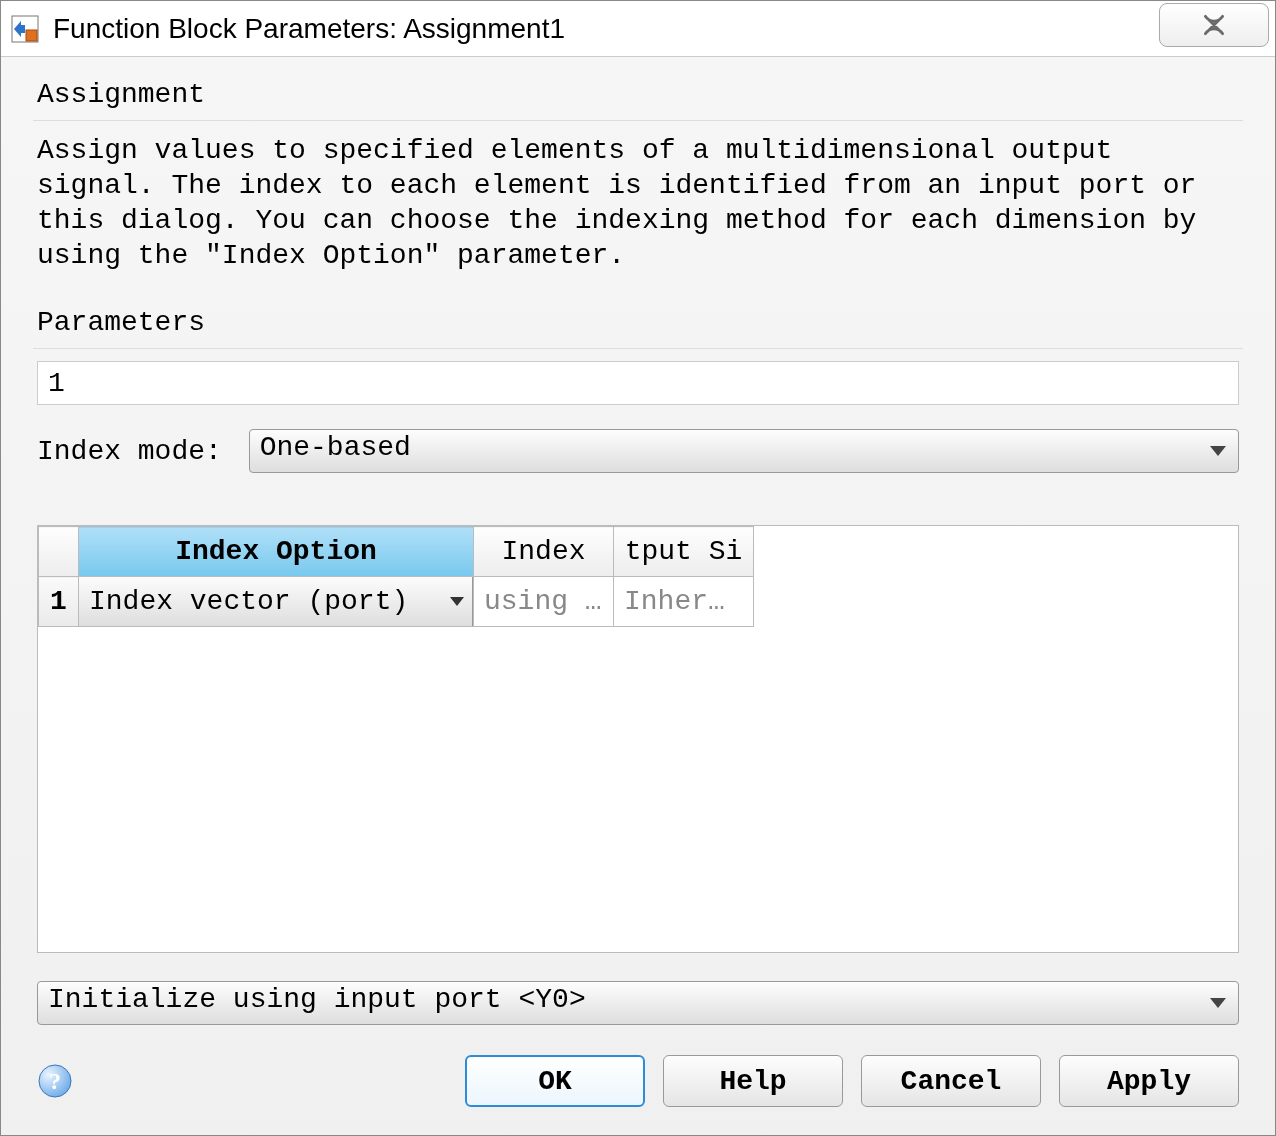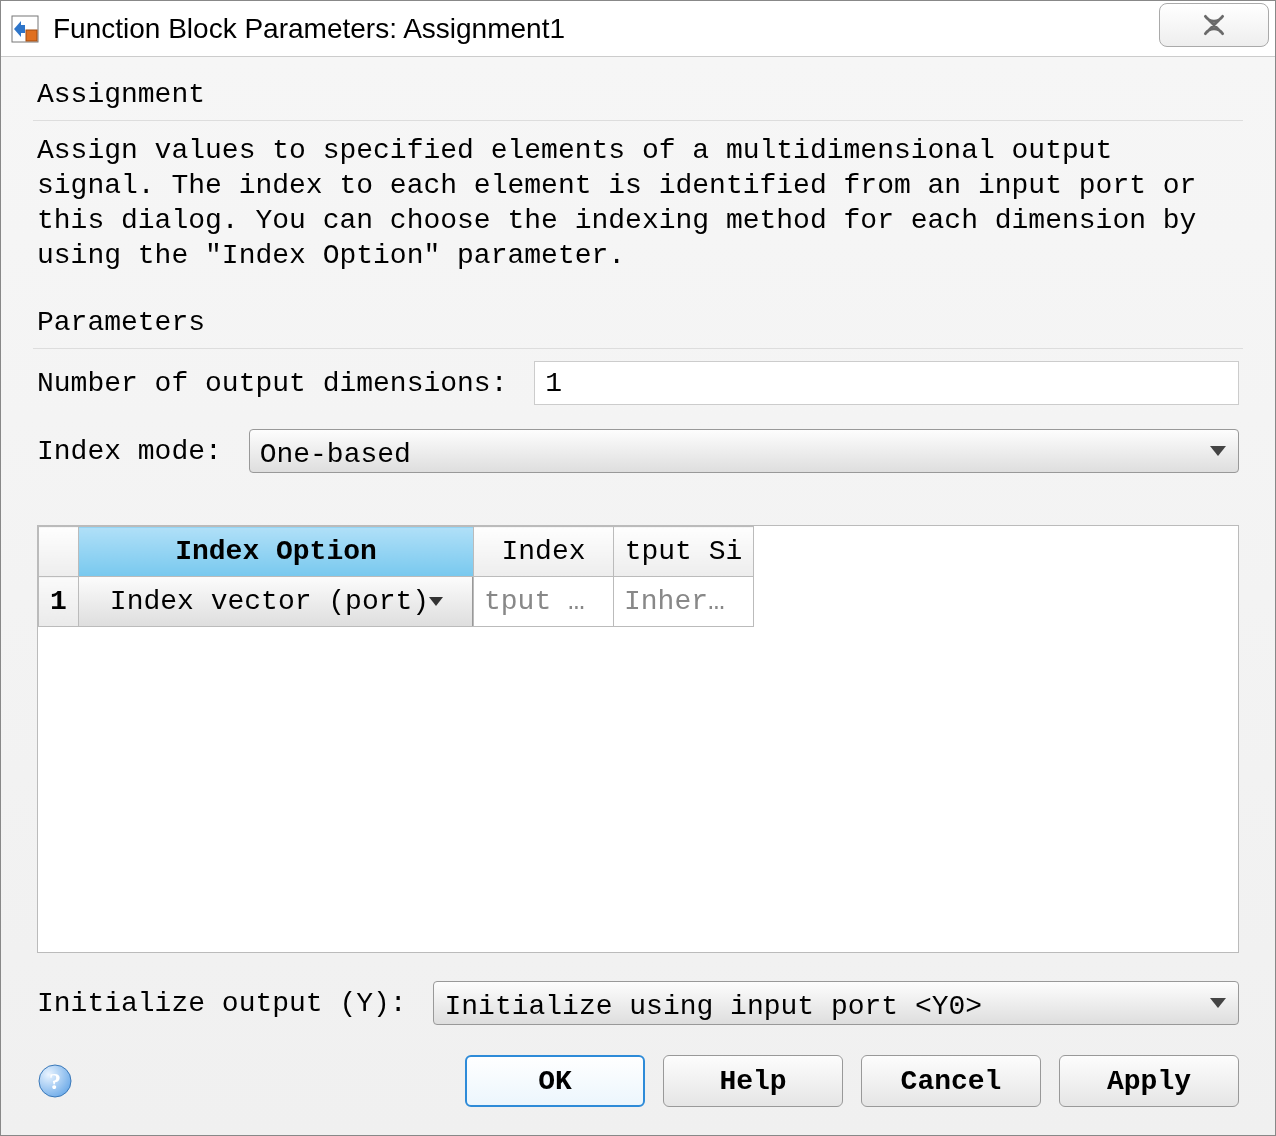--- a/index.html
+++ b/index.html
@@ -84,21 +84,21 @@
   }
   .dropdown {
     font-family: "Courier New", monospace;
     font-size: 28px;
     padding: 2px 36px 2px 10px;
     border: 1px solid #999;
     border-radius: 4px;
     background: linear-gradient(to bottom, #fdfdfd, #dedede);
     height: 44px;
     position: relative;
-    display: flex; align-items: flex-end;
+    display: flex; align-items: flex-start;
     cursor: pointer;
   }
   .dropdown::after {
     content: "";
     position: absolute;
     right: 12px; top: 50%;
     transform: translateY(-50%);
     border-left: 8px solid transparent;
     border-right: 8px solid transparent;
     border-top: 10px solid #444;
@@ -130,21 +130,21 @@
     font-weight: bold;
   }
   td.rownum {
     background: linear-gradient(to bottom, #fafafa, #eaeaea);
     width: 40px;
     font-weight: bold;
   }
   td { height: 50px; }
   .cell-dropdown {
     display: flex; align-items: center;
-    justify-content: center;
+    justify-content: space-between;
     padding: 0 8px 0 10px;
     height: 100%;
     background: linear-gradient(to bottom, #fcfcfc, #dedede);
     cursor: pointer;
     border-right: 1px solid #999;
   }
   .cell-dropdown .arrow {
     border-left: 7px solid transparent;
     border-right: 7px solid transparent;
     border-top: 9px solid #333;
@@ -207,21 +207,20 @@
   <div class="client">
 
     <div class="group-label">Assignment</div>
     <hr class="group-divider">
     <div class="description">Assign values to specified elements of a multidimensional output signal. The index to each element is identified from an input port or this dialog. You can choose the indexing method for each dimension by using the "Index Option" parameter.</div>
 
     <div class="group-label">Parameters</div>
     <hr class="group-divider">
 
     <div class="row">
-      <span class="row-label">Number of output dimensions: </span>
       <input class="text-input" style="flex: 1 1 0%;" value="1">
     </div>
 
     <div class="row">
       <span class="row-label">Index mode: </span>
       <div class="dropdown" style="flex:1">
         <span>One-based</span>
       </div>
     </div>
 
@@ -238,32 +237,31 @@
         <tbody>
           <tr>
             <td class="rownum">1</td>
             <td>
               <div class="cell-dropdown">
                 <span>Index vector (port)</span>
                 <span class="arrow"></span>
               </div>
             </td>
             <td>
-              <div class="cell-text">tput …</div>
+              <div class="cell-text">using …</div>
             </td>
             <td>
               <div class="cell-text">Inher…</div>
             </td>
           </tr>
         </tbody>
       </table>
     </div>
 
     <div class="row" style="margin-top:6px">
-      <span class="row-label">Initialize output (Y): </span>
       <div class="dropdown" style="flex:1">
         <span>Initialize using input port &lt;Y0&gt;</span>
       </div>
     </div>
 
     <div class="button-row">
       <span class="help-icon">
         <svg viewBox="0 0 36 36" width="36" height="36">
           <defs>
             <radialGradient id="hg" cx="30%" cy="30%" r="80%">

